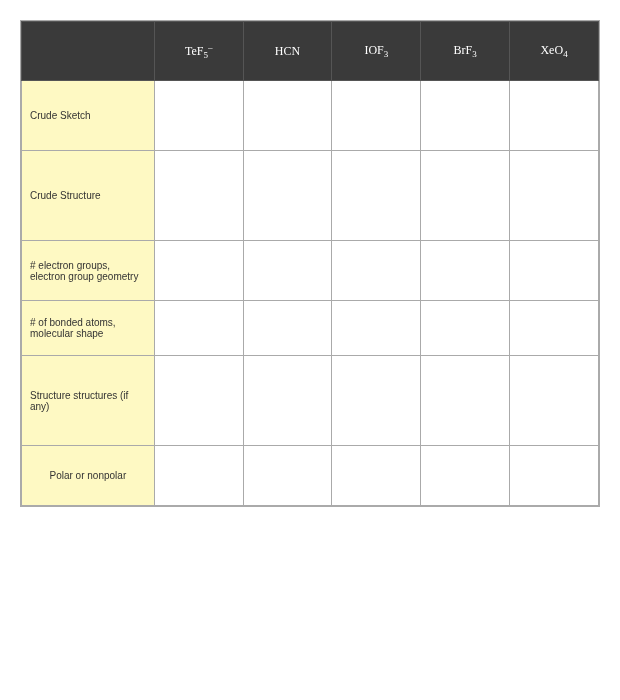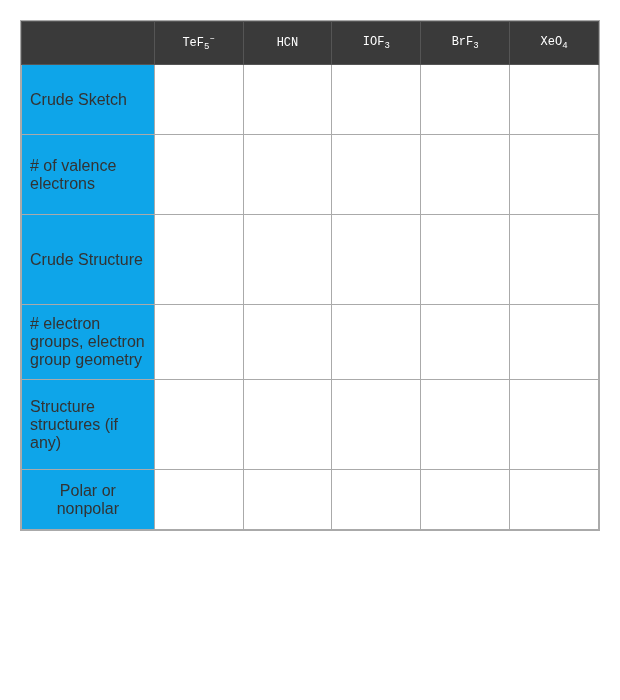--- a/index.html
+++ b/index.html
@@ -31,25 +31,25 @@
       border-collapse: collapse;
     }
 
     thead tr {
       background-color: #3a3a3a;
       color: #ffffff;
     }
 
     thead th {
       border: 1px solid #555;
-      padding: 12px 6px;
+      padding: 20px 6px;
       text-align: center;
       font-size: 12px;
       font-weight: normal;
-      font-family: Liberation Mono, monospace;
+      font-family: Liberation Serif, serif;
     }
 
     thead th.header-label-col {
       background-color: #3a3a3a;
       width: 23%;
     }
 
     thead th.header-compound-col {
       width: 15.4%;
     }
@@ -61,22 +61,22 @@
     tbody td {
       border: 1px solid #aaa;
       padding: 10px 8px;
       vertical-align: middle;
       font-size: 12.5px;
       font-family: Arial, sans-serif;
       color: #333;
     }
 
     tbody td.row-label {
-      background-color: #0ea5e9;
-      font-size: 16px;
+      background-color: #fef9c3;
+      font-size: 10px;
       vertical-align: middle;
       padding: 10px 8px;
     }
 
     .row-crude-sketch td {
       height: 70px;
     }
 
     .row-valence td {
       height: 80px;
@@ -129,38 +129,38 @@
     </thead>
     <tbody>
       <tr class="row-crude-sketch">
         <td class="row-label">Crude Sketch</td>
         <td></td>
         <td></td>
         <td></td>
         <td></td>
         <td></td>
       </tr>
-      <tr class="row-valence">
-        <td class="row-label"># of valence electrons</td>
-        <td></td>
-        <td></td>
-        <td></td>
-        <td></td>
-        <td></td>
-      </tr>
       <tr class="row-lewis">
         <td class="row-label">Crude Structure</td>
         <td></td>
         <td></td>
         <td></td>
         <td></td>
         <td></td>
       </tr>
       <tr class="row-electron-groups">
         <td class="row-label"># electron groups, electron group geometry</td>
+        <td></td>
+        <td></td>
+        <td></td>
+        <td></td>
+        <td></td>
+      </tr>
+      <tr class="row-bonded-atoms">
+        <td class="row-label"># of bonded atoms, molecular shape</td>
         <td></td>
         <td></td>
         <td></td>
         <td></td>
         <td></td>
       </tr>
       <tr class="row-resonance">
         <td class="row-label">Structure structures (if any)</td>
         <td></td>
         <td></td>

